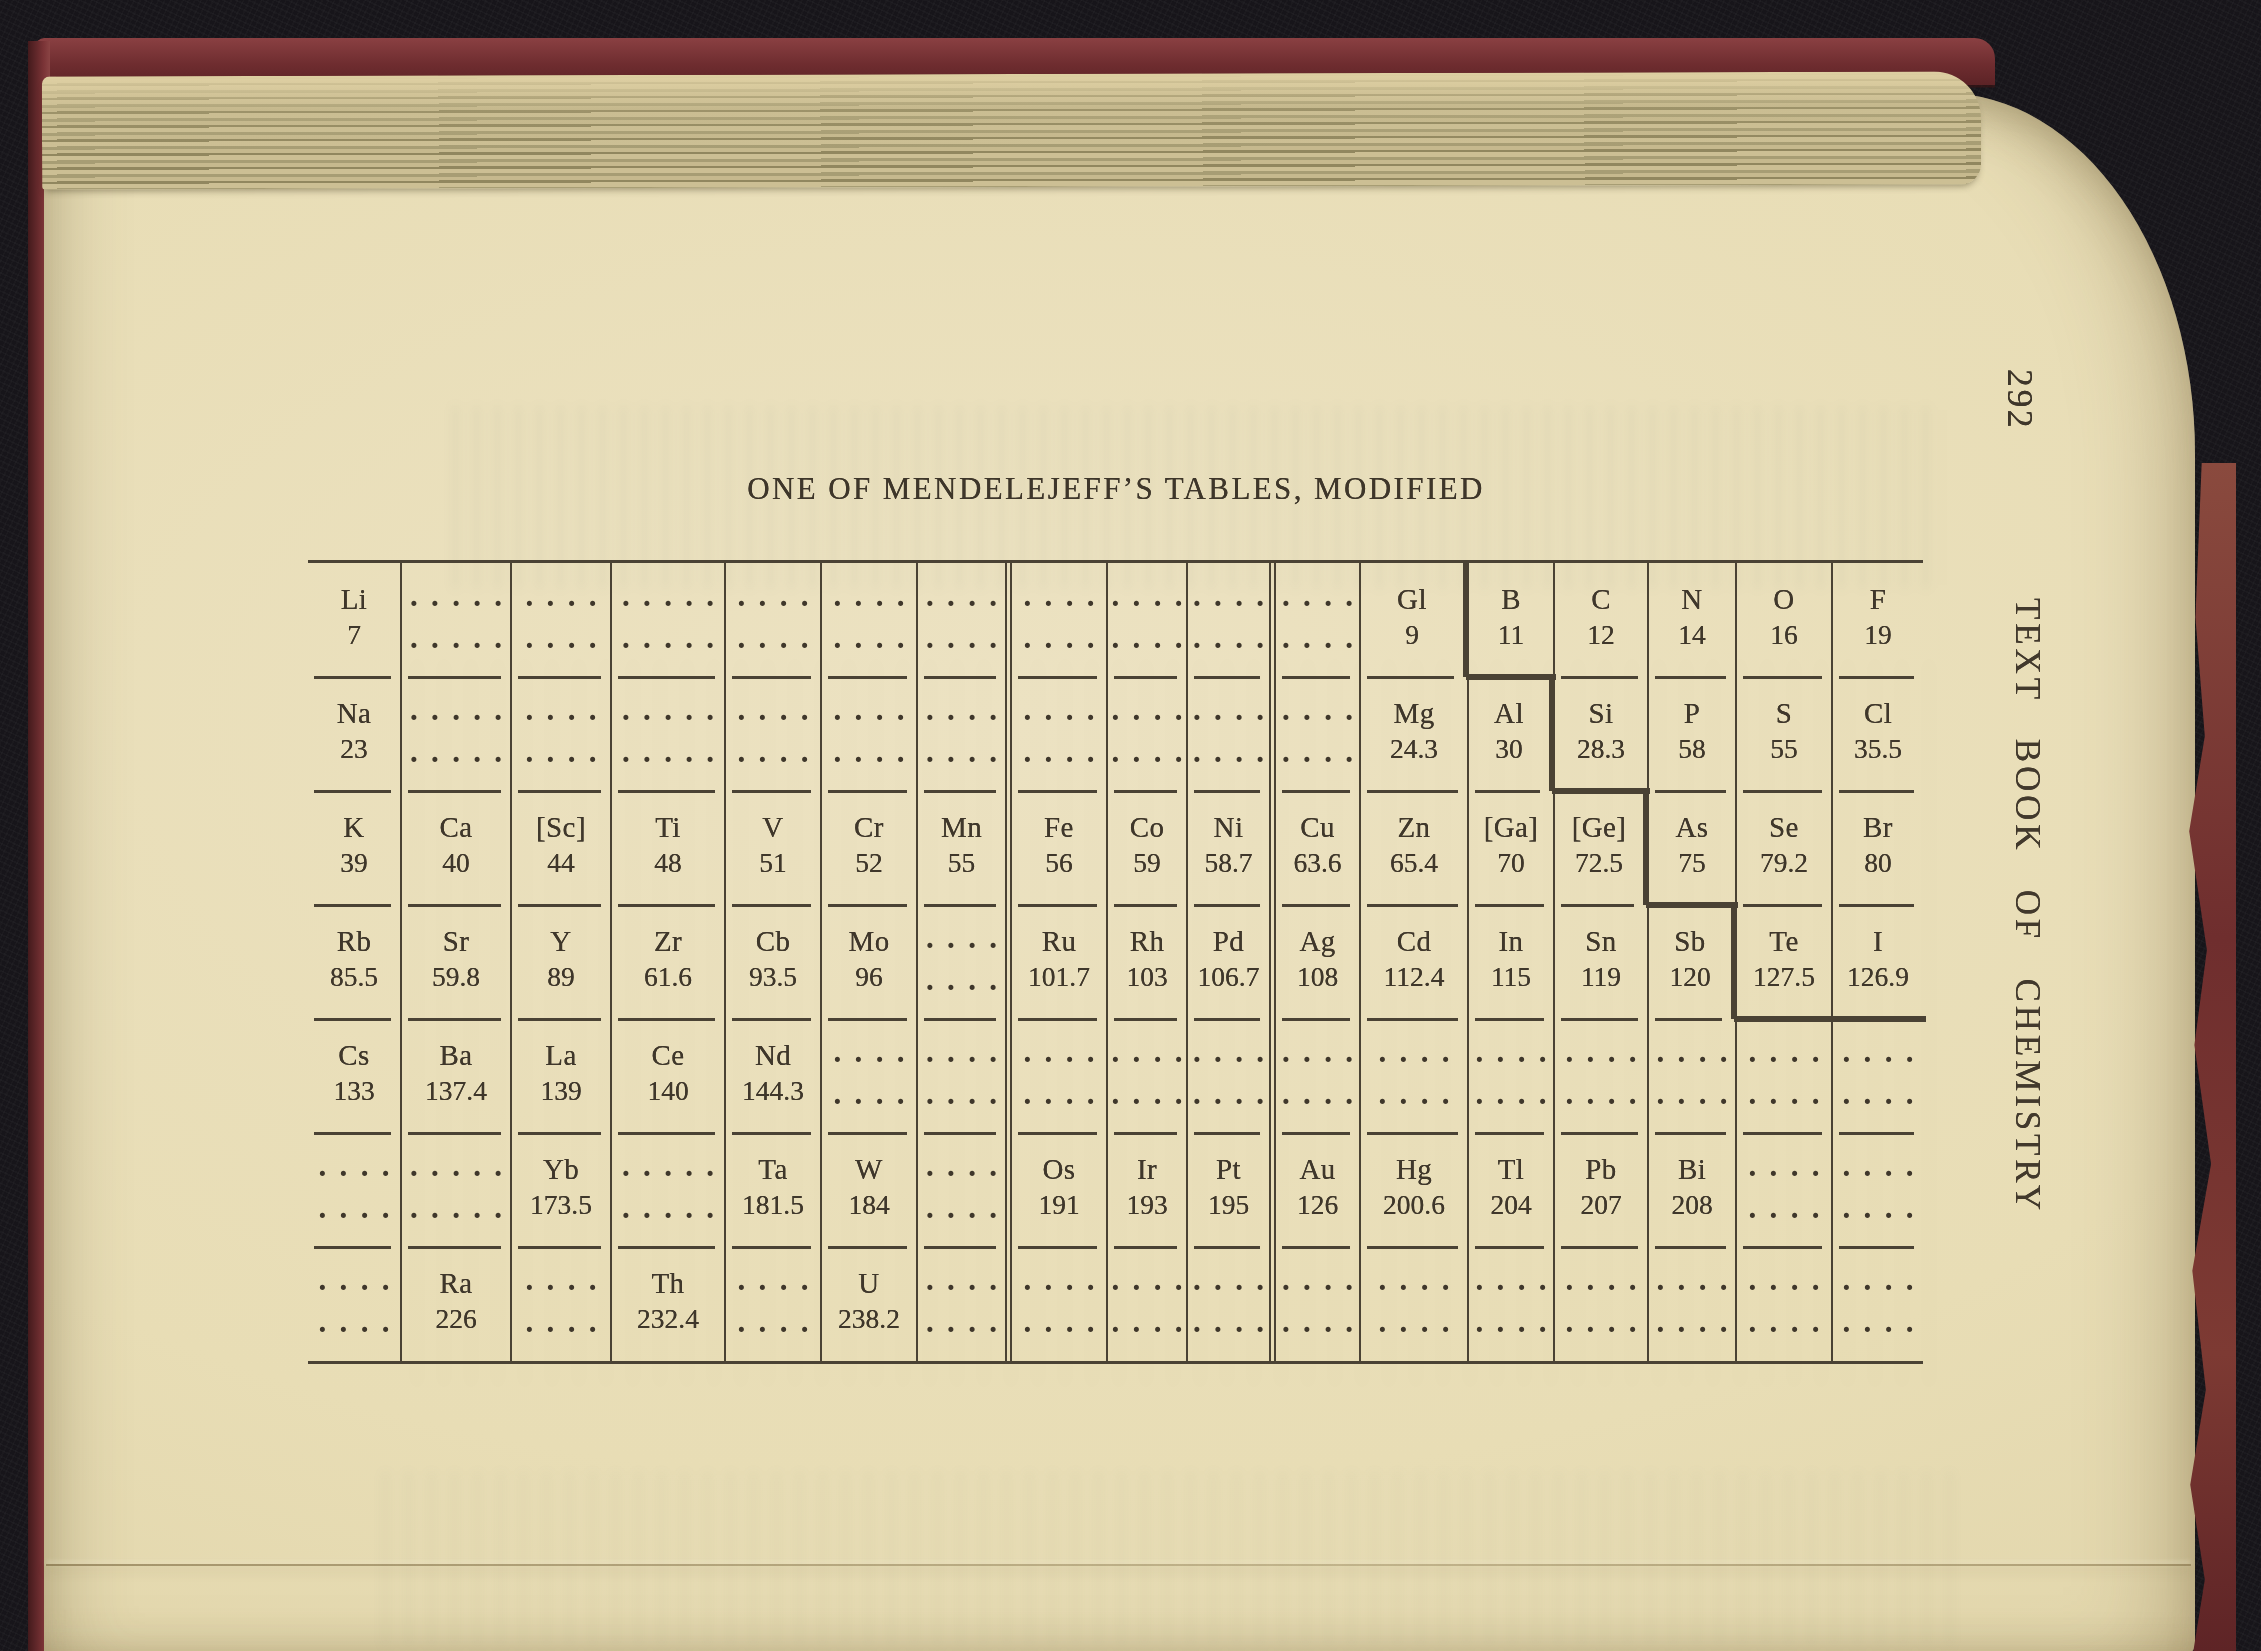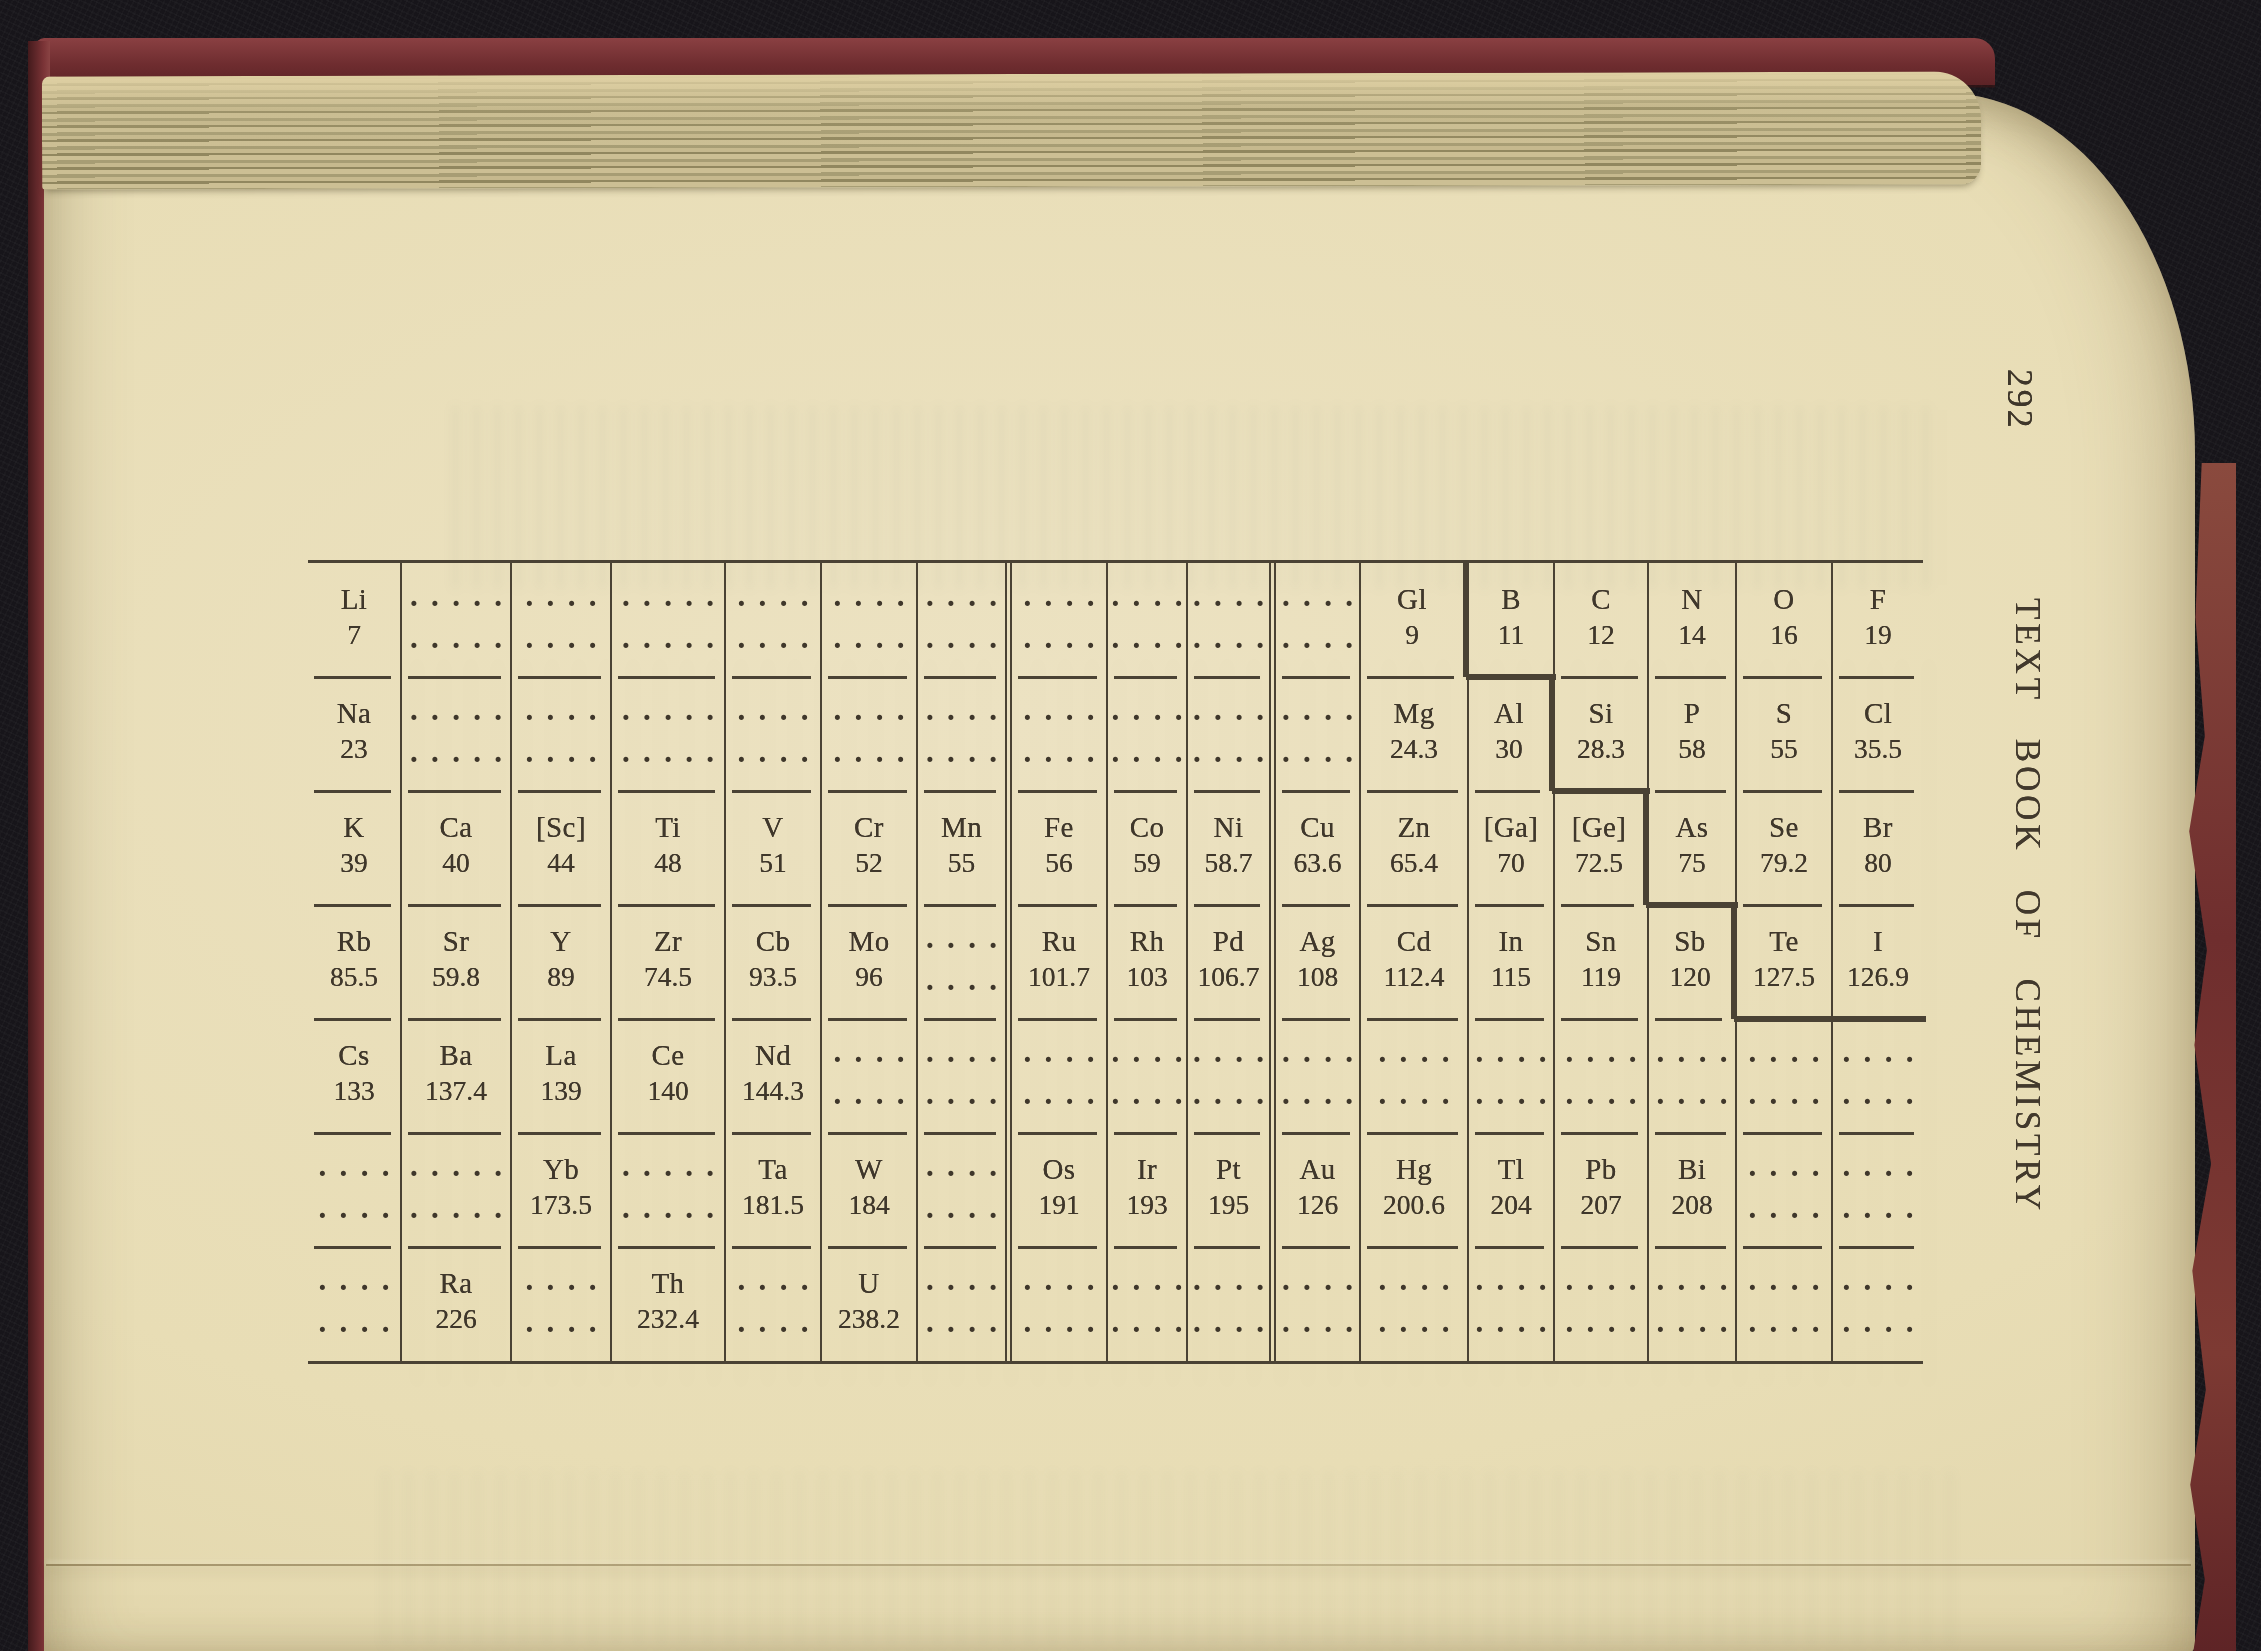--- a/index.html
+++ b/index.html
@@ -120,20 +120,21 @@
   <div class="cover-left"></div>
   <div class="page">
     <div class="ghost ghost-a"></div>
     <div class="ghost ghost-c"></div>
     <div class="ghost ghost-b"></div>
   </div>
   <div class="page-stack"></div>
   <div class="cover-right"></div>
   <div class="crease"></div>
 
+  <div class="table-title">ONE OF MENDELEJEFF’S TABLES, MODIFIED</div>
   <div class="folio">292</div>
   <div class="running-title">TEXT BOOK OF CHEMISTRY</div>
 
   <div class="ptable">
       <div class="cell vr rsep">
         <div class="sym">Li</div>
         <div class="num">7</div>
       </div>
       <div class="cell vr rsep">
         <div class="dotrow">.....</div>
@@ -342,21 +343,21 @@
       <div class="cell vr rsep">
         <div class="sym">Sr</div>
         <div class="num">59.8</div>
       </div>
       <div class="cell vr rsep">
         <div class="sym">Y</div>
         <div class="num">89</div>
       </div>
       <div class="cell vr rsep">
         <div class="sym">Zr</div>
-        <div class="num">74.5</div>
+        <div class="num">61.6</div>
       </div>
       <div class="cell vr rsep">
         <div class="sym">Cb</div>
         <div class="num">93.5</div>
       </div>
       <div class="cell vr rsep">
         <div class="sym">Mo</div>
         <div class="num">96</div>
       </div>
       <div class="cell vr dbl rsep">

